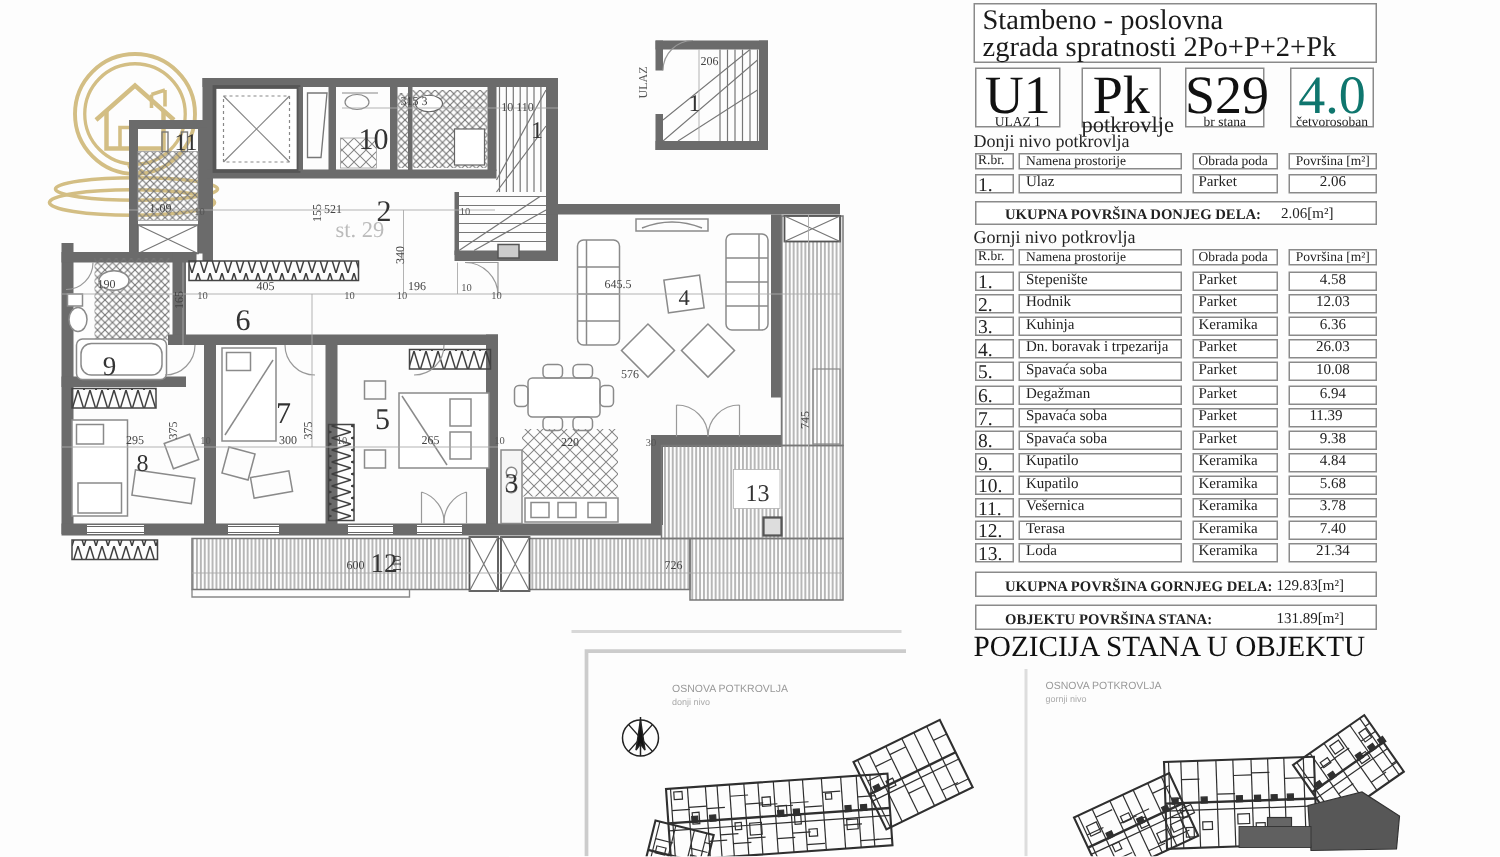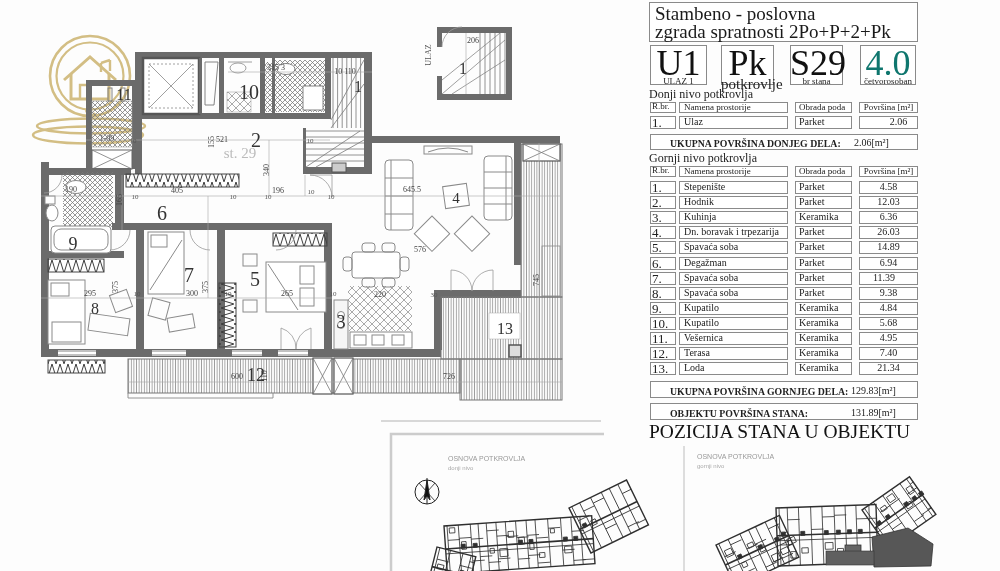--- a/index.html
+++ b/index.html
@@ -467,21 +467,21 @@
       <div class="t" style="left:36px;top:102px;font-size:9px;">Namena prostorije</div>
       <div class="t" style="left:151px;top:102px;font-size:9px;">Obrada poda</div>
       <div class="t" style="left:211px;top:102px;width:59px;text-align:center;font-size:9px;">Površina [m²]</div>
       <div class="bx" style="left:2px;top:116px;width:26px;height:13px;"></div>
       <div class="bx" style="left:31px;top:116px;width:109px;height:13px;"></div>
       <div class="bx" style="left:147px;top:116px;width:57px;height:13px;"></div>
       <div class="bx" style="left:211px;top:116px;width:59px;height:13px;"></div>
       <div class="t" style="left:4px;top:115px;font-size:13px;">1.</div>
       <div class="t" style="left:36px;top:116px;font-size:10px;">Ulaz</div>
       <div class="t" style="left:151px;top:116px;font-size:10px;">Parket</div>
-      <div class="t" style="left:211px;top:116px;width:59px;text-align:center;font-size:10px;margin-left:10px;">2.06</div>
+      <div class="t" style="left:211px;top:116px;width:59px;text-align:center;font-size:10px;">2.06</div>
       <div class="bx" style="left:2px;top:134px;width:268px;height:16px;"></div>
       <div class="t" style="left:22px;top:138px;font-size:9.8px;font-weight:bold;">UKUPNA POVRŠINA DONJEG DELA:</div>
       <div class="t" style="left:206px;top:137px;font-size:10px;">2.06[m²]</div>
       <div class="t" style="left:1px;top:151px;font-size:12px;">Gornji nivo potkrovlja</div>
       <div class="bx" style="left:2px;top:166px;width:26px;height:11px;"></div>
       <div class="bx" style="left:31px;top:166px;width:109px;height:11px;"></div>
       <div class="bx" style="left:147px;top:166px;width:57px;height:11px;"></div>
       <div class="bx" style="left:211px;top:166px;width:59px;height:11px;"></div>
       <div class="t" style="left:4px;top:165px;font-size:9px;">R.br.</div>
       <div class="t" style="left:36px;top:166px;font-size:9px;">Namena prostorije</div>
@@ -519,21 +519,21 @@
       <div class="t" style="left:36px;top:226.29999999999998px;font-size:10px;">Dn. boravak i trpezarija</div>
       <div class="t" style="left:151px;top:226.29999999999998px;font-size:10px;">Parket</div>
       <div class="t" style="left:211px;top:226.29999999999998px;width:59px;text-align:center;font-size:10px;">26.03</div>
       <div class="bx" style="left:2px;top:241.39999999999998px;width:26px;height:13px;"></div>
       <div class="bx" style="left:31px;top:241.39999999999998px;width:109px;height:13px;"></div>
       <div class="bx" style="left:147px;top:241.39999999999998px;width:57px;height:13px;"></div>
       <div class="bx" style="left:211px;top:241.39999999999998px;width:59px;height:13px;"></div>
       <div class="t" style="left:4px;top:240.39999999999998px;font-size:13px;">5.</div>
       <div class="t" style="left:36px;top:241.39999999999998px;font-size:10px;">Spavaća soba</div>
       <div class="t" style="left:151px;top:241.39999999999998px;font-size:10px;">Parket</div>
-      <div class="t" style="left:211px;top:241.39999999999998px;width:59px;text-align:center;font-size:10px;">14.89</div>
+      <div class="t" style="left:211px;top:241.39999999999998px;width:59px;text-align:center;font-size:10px;">10.08</div>
       <div class="bx" style="left:2px;top:256.5px;width:26px;height:13px;"></div>
       <div class="bx" style="left:31px;top:256.5px;width:109px;height:13px;"></div>
       <div class="bx" style="left:147px;top:256.5px;width:57px;height:13px;"></div>
       <div class="bx" style="left:211px;top:256.5px;width:59px;height:13px;"></div>
       <div class="t" style="left:4px;top:255.5px;font-size:13px;">6.</div>
       <div class="t" style="left:36px;top:256.5px;font-size:10px;">Degažman</div>
       <div class="t" style="left:151px;top:256.5px;font-size:10px;">Parket</div>
       <div class="t" style="left:211px;top:256.5px;width:59px;text-align:center;font-size:10px;">6.94</div>
       <div class="bx" style="left:2px;top:271.6px;width:26px;height:13px;"></div>
       <div class="bx" style="left:31px;top:271.6px;width:109px;height:13px;"></div>
@@ -567,21 +567,21 @@
       <div class="t" style="left:36px;top:316.9000000000001px;font-size:10px;">Kupatilo</div>
       <div class="t" style="left:151px;top:316.9000000000001px;font-size:10px;">Keramika</div>
       <div class="t" style="left:211px;top:316.9000000000001px;width:59px;text-align:center;font-size:10px;">5.68</div>
       <div class="bx" style="left:2px;top:332.0000000000001px;width:26px;height:13px;"></div>
       <div class="bx" style="left:31px;top:332.0000000000001px;width:109px;height:13px;"></div>
       <div class="bx" style="left:147px;top:332.0000000000001px;width:57px;height:13px;"></div>
       <div class="bx" style="left:211px;top:332.0000000000001px;width:59px;height:13px;"></div>
       <div class="t" style="left:4px;top:331.0000000000001px;font-size:13px;">11.</div>
       <div class="t" style="left:36px;top:332.0000000000001px;font-size:10px;">Vešernica</div>
       <div class="t" style="left:151px;top:332.0000000000001px;font-size:10px;">Keramika</div>
-      <div class="t" style="left:211px;top:332.0000000000001px;width:59px;text-align:center;font-size:10px;">4.95</div>
+      <div class="t" style="left:211px;top:332.0000000000001px;width:59px;text-align:center;font-size:10px;">3.78</div>
       <div class="bx" style="left:2px;top:347.10000000000014px;width:26px;height:13px;"></div>
       <div class="bx" style="left:31px;top:347.10000000000014px;width:109px;height:13px;"></div>
       <div class="bx" style="left:147px;top:347.10000000000014px;width:57px;height:13px;"></div>
       <div class="bx" style="left:211px;top:347.10000000000014px;width:59px;height:13px;"></div>
       <div class="t" style="left:4px;top:346.10000000000014px;font-size:13px;">12.</div>
       <div class="t" style="left:36px;top:347.10000000000014px;font-size:10px;">Terasa</div>
       <div class="t" style="left:151px;top:347.10000000000014px;font-size:10px;">Keramika</div>
       <div class="t" style="left:211px;top:347.10000000000014px;width:59px;text-align:center;font-size:10px;">7.40</div>
       <div class="bx" style="left:2px;top:362.20000000000016px;width:26px;height:13px;"></div>
       <div class="bx" style="left:31px;top:362.20000000000016px;width:109px;height:13px;"></div>

